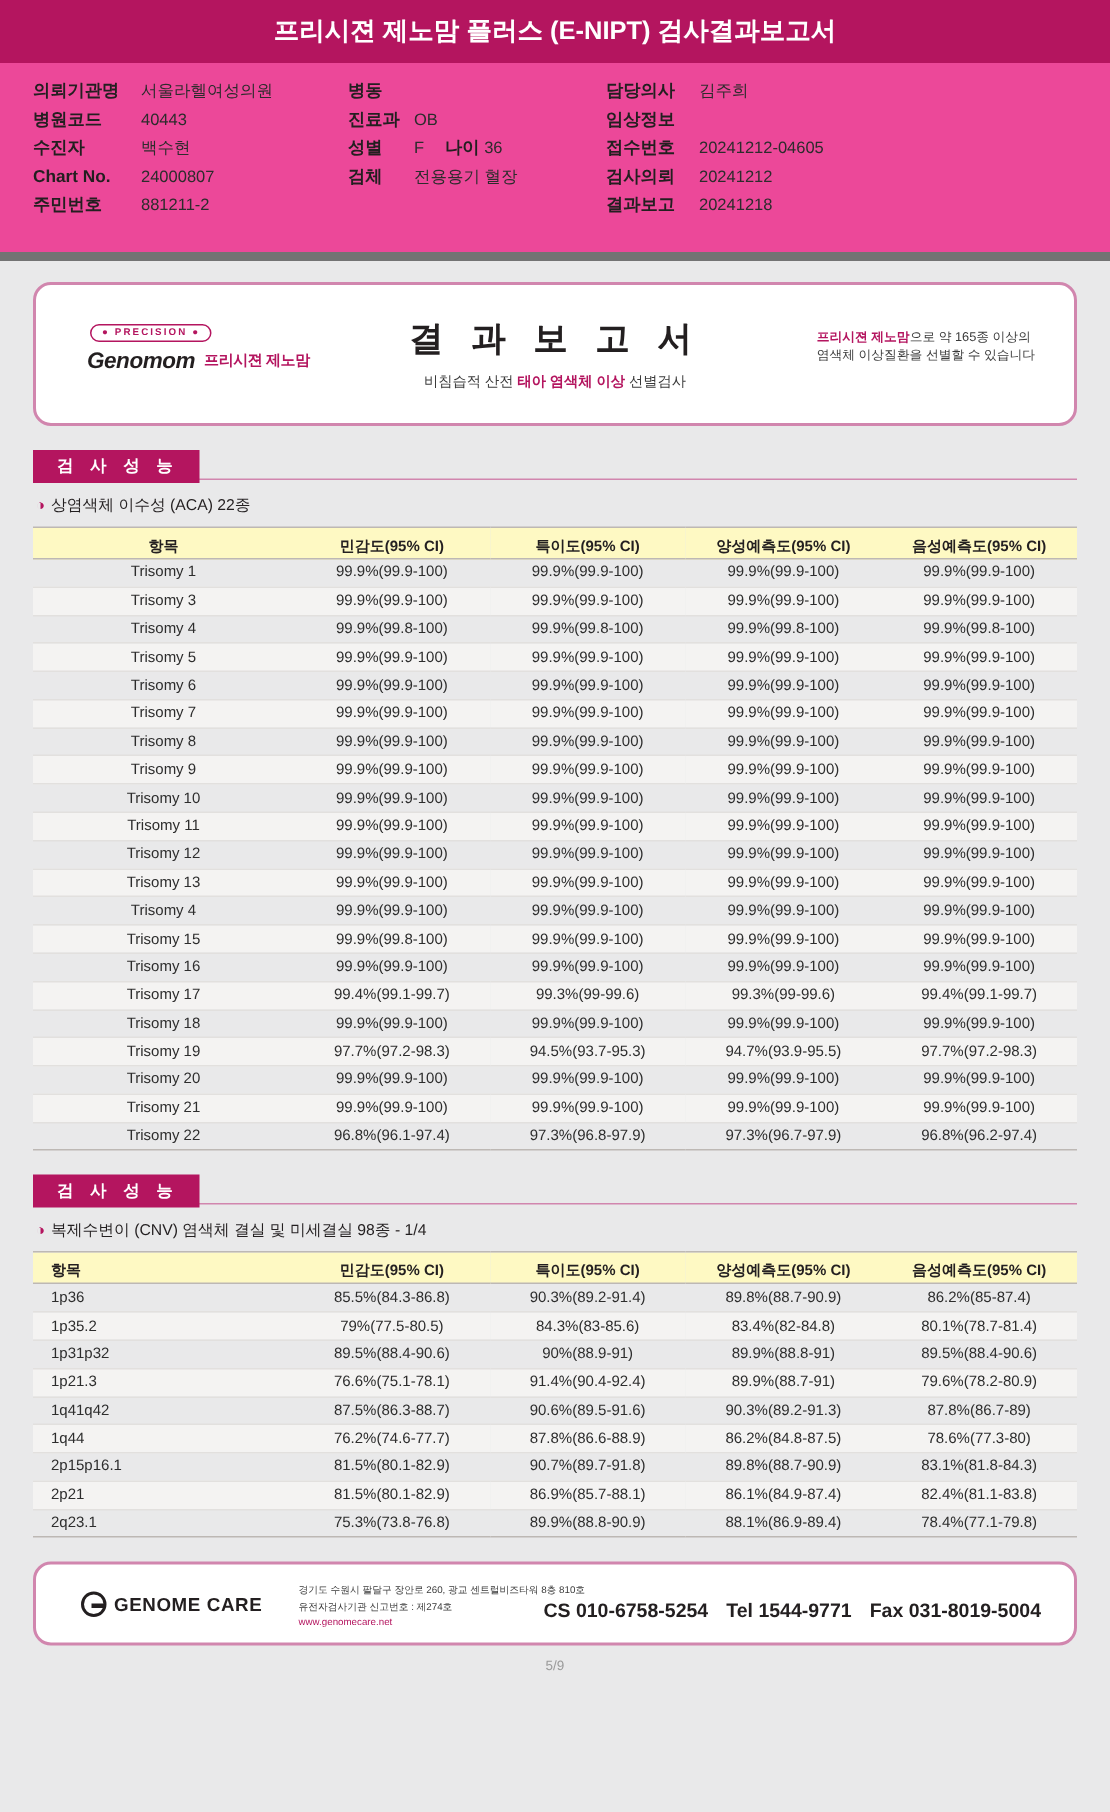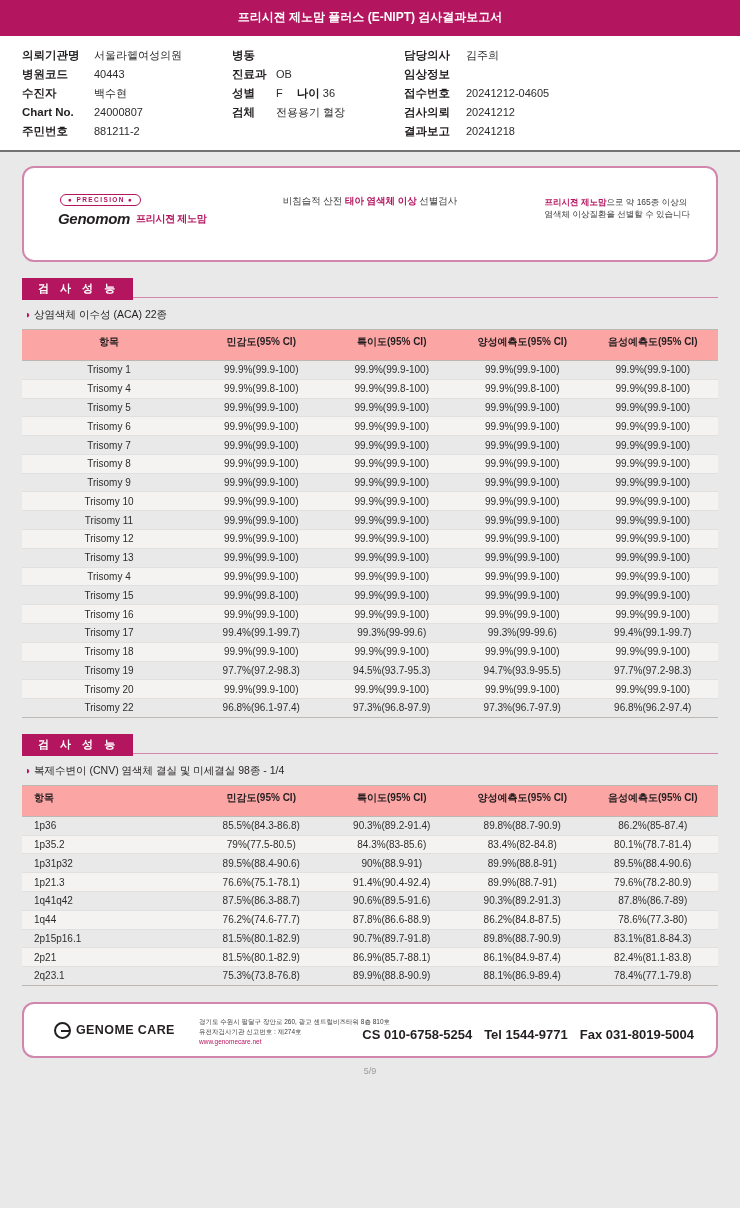--- a/index.html
+++ b/index.html
@@ -18,33 +18,33 @@
     height: 1208px;
     position: relative;
     background: #e9e9ea;
   }
 
   
   .title-bar {
     background: #b4155f;
     color: #ffffff;
     text-align: center;
-    font-size: 12px;
+    font-size: 17px;
     font-weight: bold;
     padding: 9px 0 10px 0;
     letter-spacing: 0px;
   }
 
   
   .info-block {
-    background: #ffffff;
-    border-bottom: 2px solid #737373;
+    background: #ec4899;
+    border-bottom: 6px solid #737373;
     padding: 9px 22px 10px 22px;
     position: relative;
-    height: 116px;
+    height: 132px;
   }
   .info-col { position: absolute; top: 10px; }
   .c1 { left: 22px; }
   .c2 { left: 232px; }
   .c3 { left: 404px; }
   .info-row { height: 19px; line-height: 19px; white-space: nowrap; }
   .lbl {
     font-weight: bold;
     font-size: 11.5px;
     display: inline-block;
@@ -160,25 +160,25 @@
     margin-right: 4px;
   }
 
   
   table.data {
     width: 100%;
     border-collapse: collapse;
     font-size: 10px;
   }
   table.data thead th {
-    background: #fca5a5;
+    background: #fef9c3;
     font-weight: bold;
     font-size: 10px;
     color: #231f20;
-    padding: 5px 0 11px 0;
+    padding: 5px 0 1px 0;
     border-top: 1px solid #bdb8b4;
     border-bottom: 1px solid #bdb8b4;
   }
   table.data tbody td {
     padding: 3.4px 0;
     text-align: center;
     border-bottom: 1px solid #e2e0de;
     color: #2d2d2d;
   }
   table.data tbody tr:nth-child(even) td { background: #f4f3f2; }
@@ -303,20 +303,21 @@
   </div>
 
   <div class="report-card">
     <div class="brand">
       <div class="brand-badge">● PRECISION ●</div>
       <div class="brand-name">
         <span class="g">Genomom</span><span class="brand-sub">프리시젼 제노맘</span>
       </div>
     </div>
     <div class="report-center">
+      <div class="report-title">결 과 보 고 서</div>
       <div class="report-sub"><span>비침습적 산전 </span><span class="hl">태아 염색체 이상</span><span> 선별검사</span></div>
     </div>
     <div class="report-right">
       <div><span class="hl">프리시젼 제노맘</span><span>으로 약 165종 이상의</span></div>
       <div>염색체 이상질환을 선별할 수 있습니다</div>
     </div>
   </div>
 
   <div class="section">
     <div class="sec-head">
@@ -336,20 +337,27 @@
       </thead>
       <tbody>
           <tr>
             <td class="c0">Trisomy 1</td>
             <td>99.9%(99.9-100)</td>
             <td>99.9%(99.9-100)</td>
             <td>99.9%(99.9-100)</td>
             <td>99.9%(99.9-100)</td>
           </tr>
           <tr>
+            <td class="c0">Trisomy 3</td>
+            <td>99.9%(99.9-100)</td>
+            <td>99.9%(99.9-100)</td>
+            <td>99.9%(99.9-100)</td>
+            <td>99.9%(99.9-100)</td>
+          </tr>
+          <tr>
             <td class="c0">Trisomy 4</td>
             <td>99.9%(99.8-100)</td>
             <td>99.9%(99.8-100)</td>
             <td>99.9%(99.8-100)</td>
             <td>99.9%(99.8-100)</td>
           </tr>
           <tr>
             <td class="c0">Trisomy 5</td>
             <td>99.9%(99.9-100)</td>
             <td>99.9%(99.9-100)</td>
@@ -449,20 +457,27 @@
           </tr>
           <tr>
             <td class="c0">Trisomy 19</td>
             <td>97.7%(97.2-98.3)</td>
             <td>94.5%(93.7-95.3)</td>
             <td>94.7%(93.9-95.5)</td>
             <td>97.7%(97.2-98.3)</td>
           </tr>
           <tr>
             <td class="c0">Trisomy 20</td>
+            <td>99.9%(99.9-100)</td>
+            <td>99.9%(99.9-100)</td>
+            <td>99.9%(99.9-100)</td>
+            <td>99.9%(99.9-100)</td>
+          </tr>
+          <tr>
+            <td class="c0">Trisomy 21</td>
             <td>99.9%(99.9-100)</td>
             <td>99.9%(99.9-100)</td>
             <td>99.9%(99.9-100)</td>
             <td>99.9%(99.9-100)</td>
           </tr>
           <tr>
             <td class="c0">Trisomy 22</td>
             <td>96.8%(96.1-97.4)</td>
             <td>97.3%(96.8-97.9)</td>
             <td>97.3%(96.7-97.9)</td>

